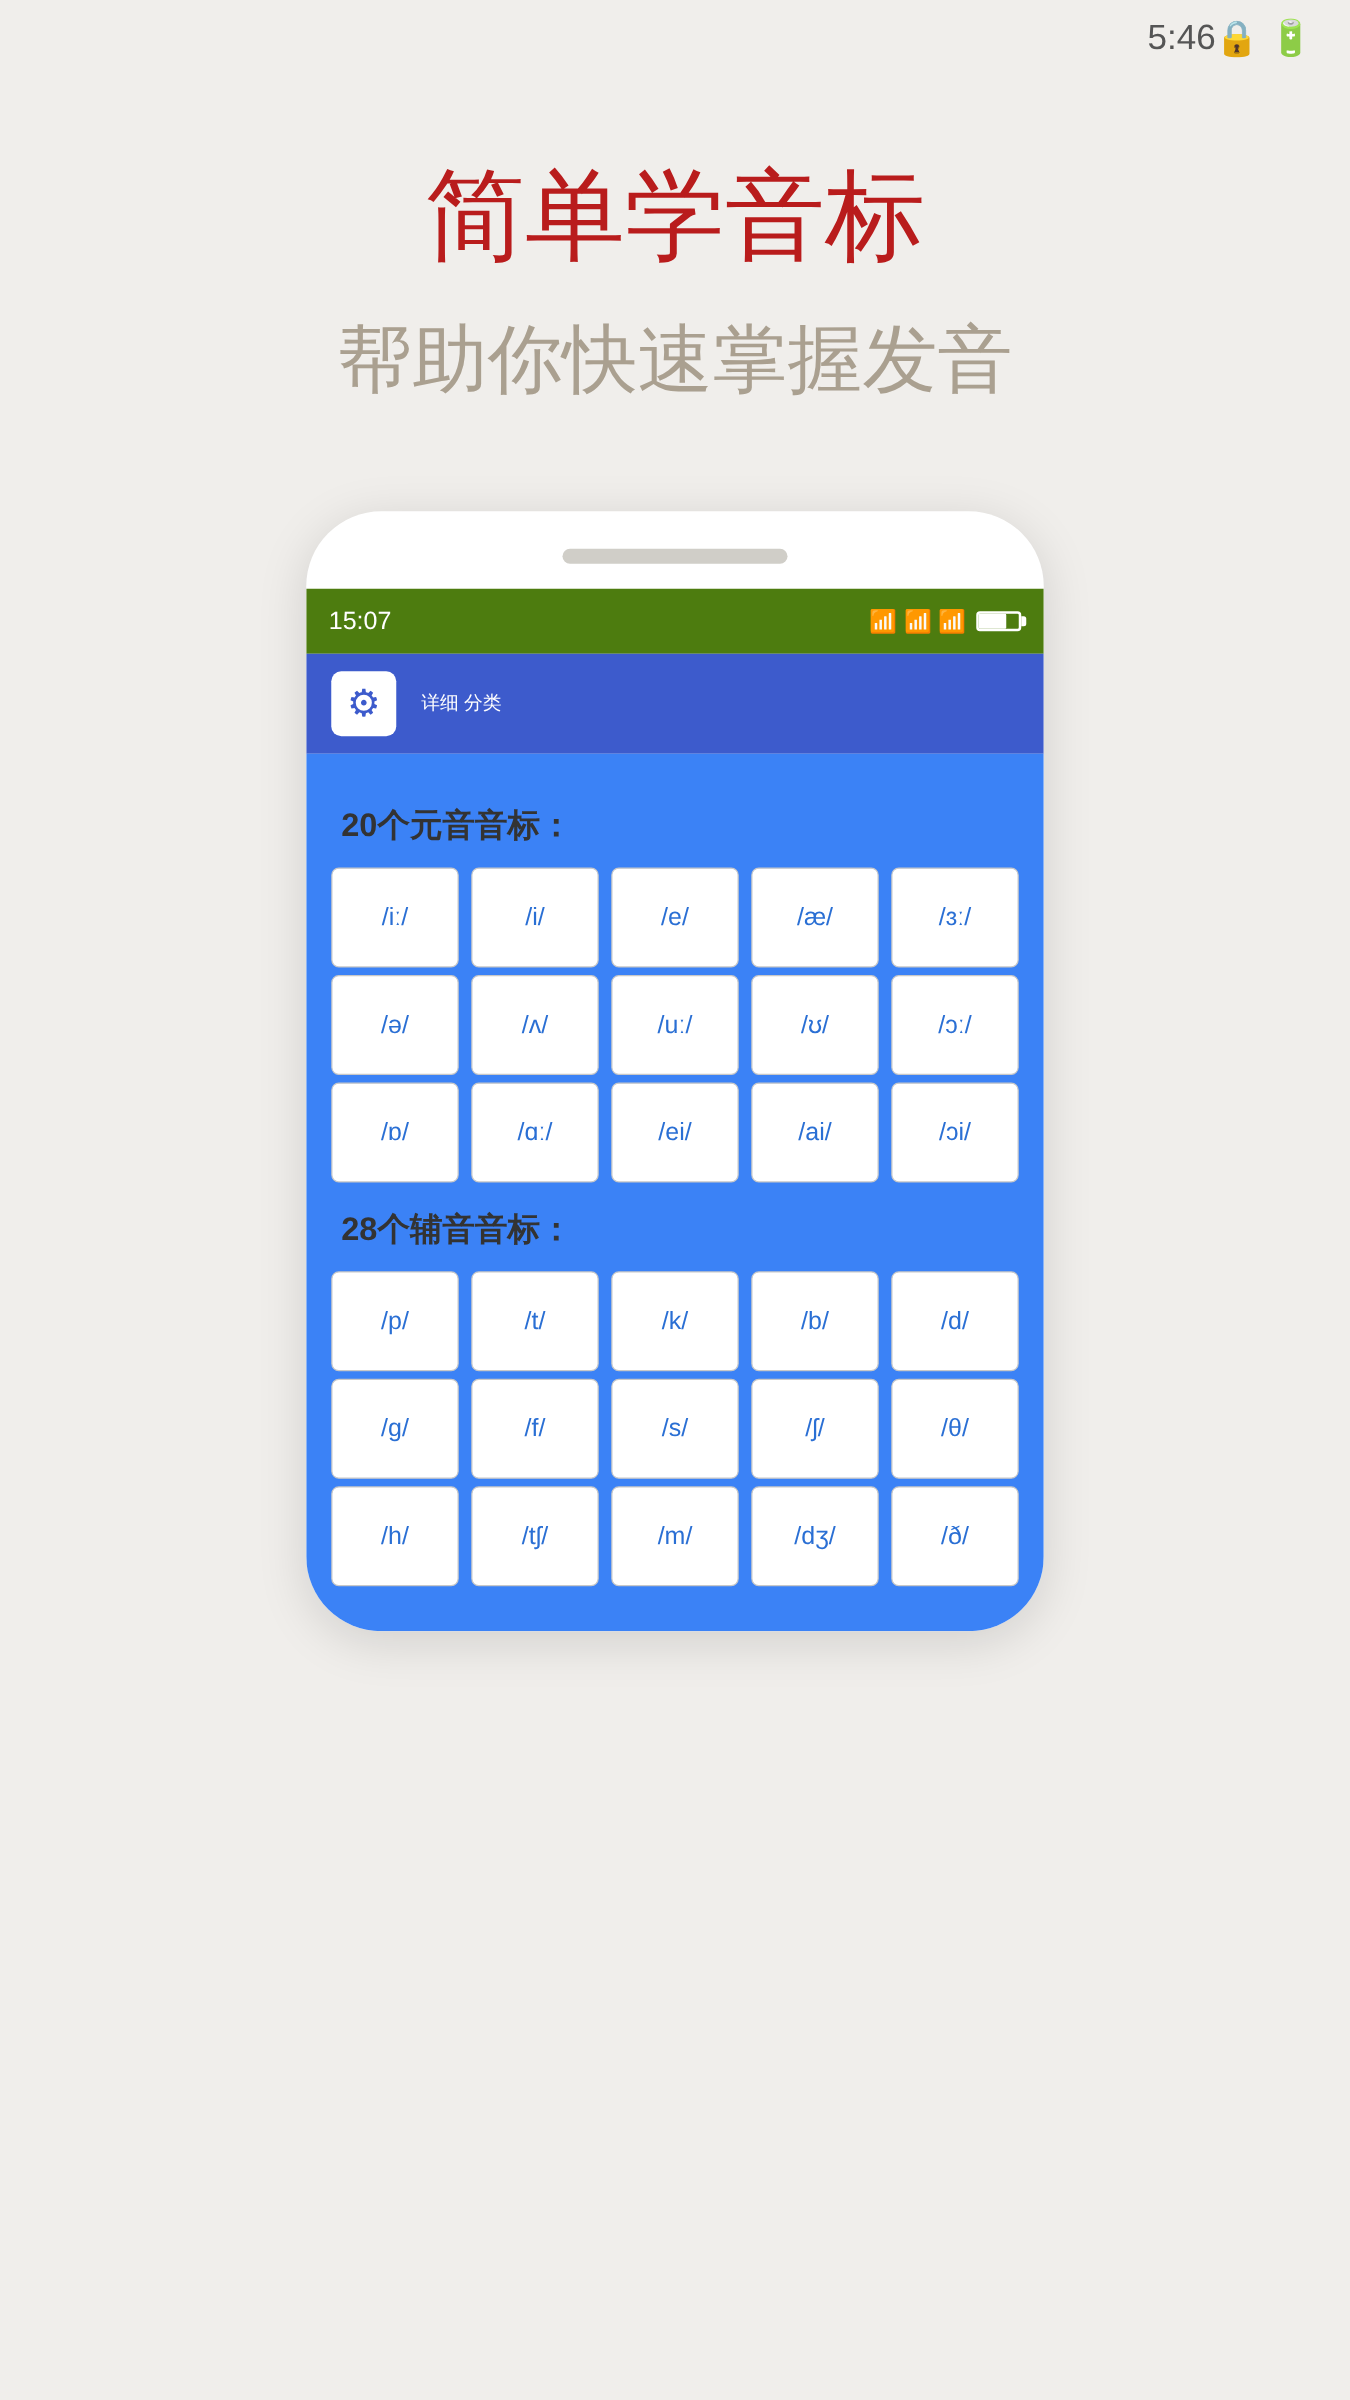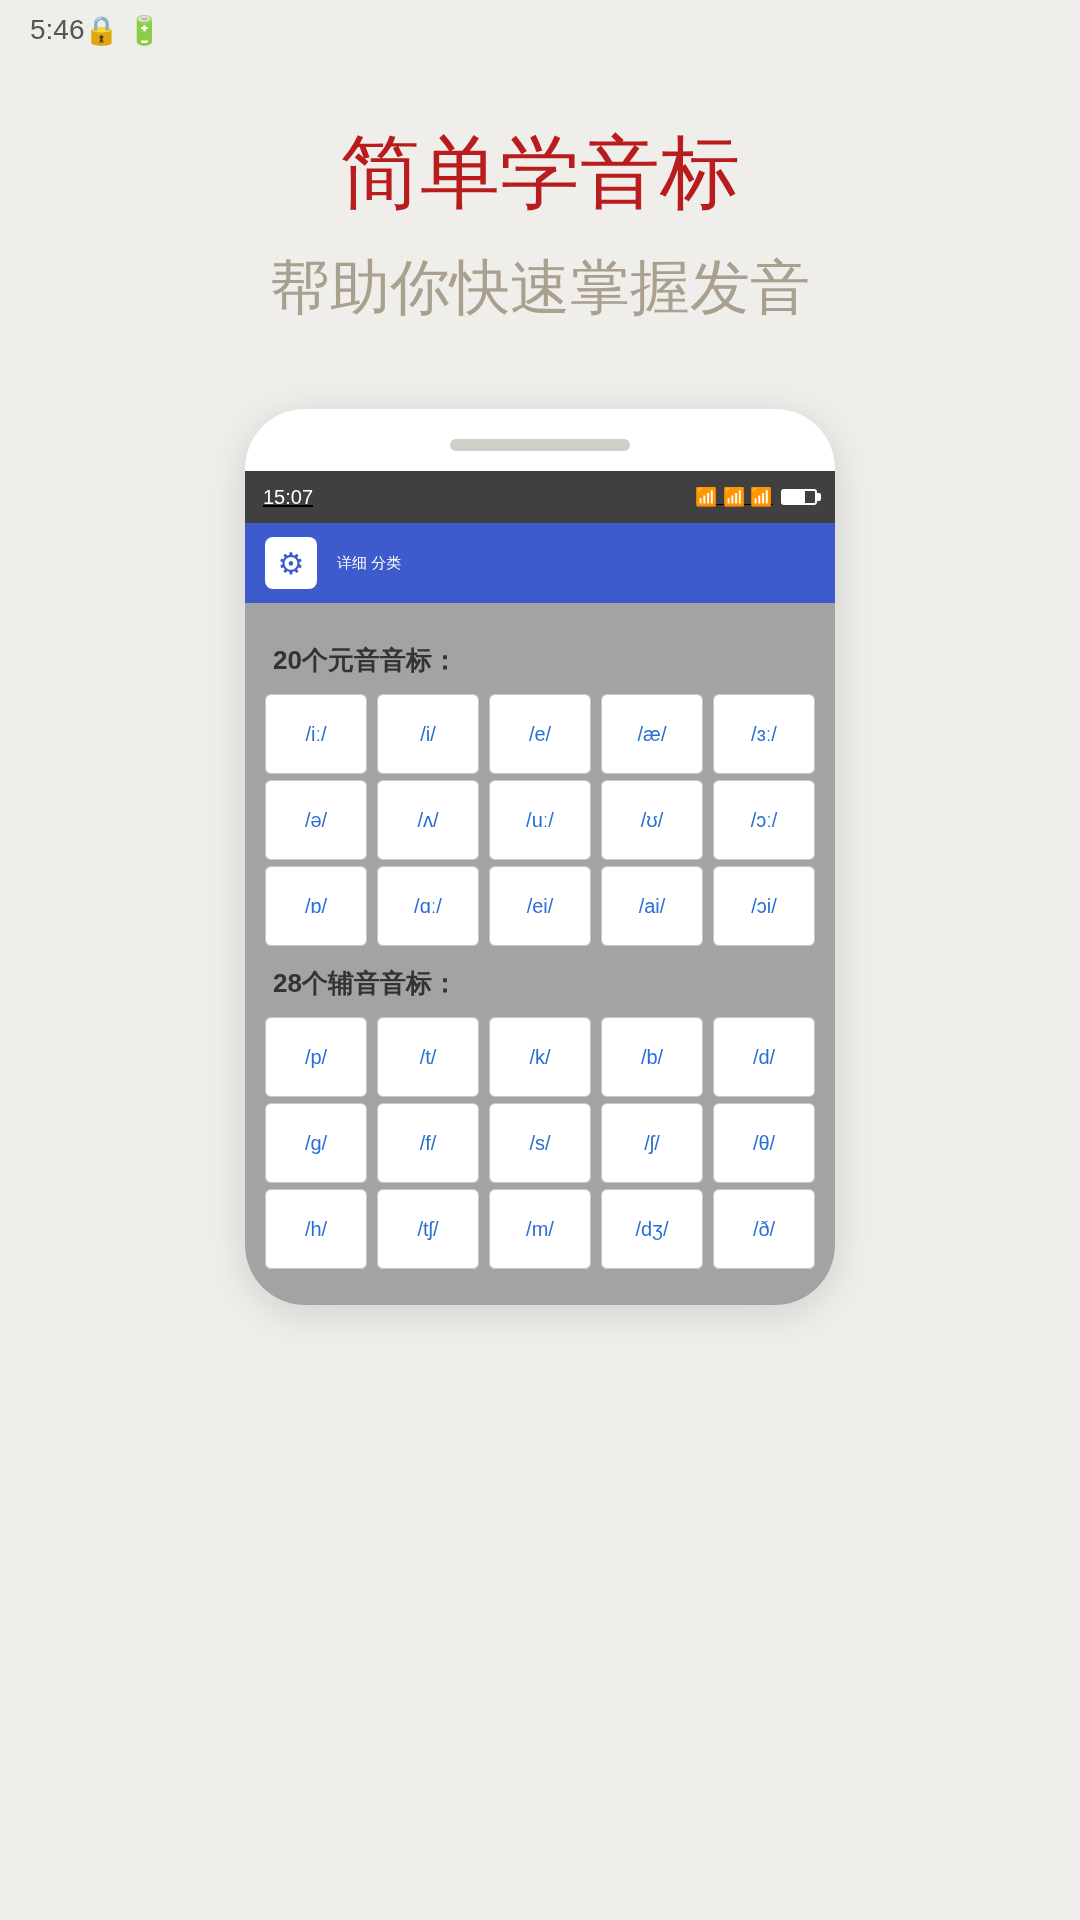--- a/index.html
+++ b/index.html
@@ -12,21 +12,21 @@
       flex-direction: column;
       align-items: center;
     }
 
     
     .status-bar {
       width: 100%;
       height: 60px;
       display: flex;
       align-items: center;
-      justify-content: flex-start;
+      justify-content: flex-end;
       padding: 0 30px;
     }
     .status-bar-left {
       font-size: 28px;
       color: #555;
     }
     .status-bar-right {
       font-size: 28px;
       color: #555;
     }
@@ -61,27 +61,26 @@
     .phone-notch {
       width: 180px;
       height: 12px;
       background: #d0cec8;
       border-radius: 6px;
       margin: 0 auto 20px auto;
     }
 
     
     .phone-status-bar {
-      background: #404040;
+      background: #4d7c0f;
       height: 52px;
       display: flex;
       align-items: center;
       justify-content: space-between;
       padding: 0 18px;
-      text-decoration: underline;
     }
     .phone-status-left {
       font-size: 20px;
       color: #fff;
     }
     .phone-status-right {
       display: flex;
       align-items: center;
       gap: 8px;
     }
@@ -145,21 +144,21 @@
     }
     .app-header-detail {
       font-size: 15px;
       color: #fff;
       text-align: right;
       line-height: 1.3;
     }
 
     
     .phone-content {
-      background: #a3a3a3;
+      background: #3b82f6;
       padding: 20px 20px 30px 20px;
     }
     .section-title {
       font-size: 26px;
       color: #333;
       font-weight: 600;
       margin: 20px 0 16px 8px;
     }
 
     

